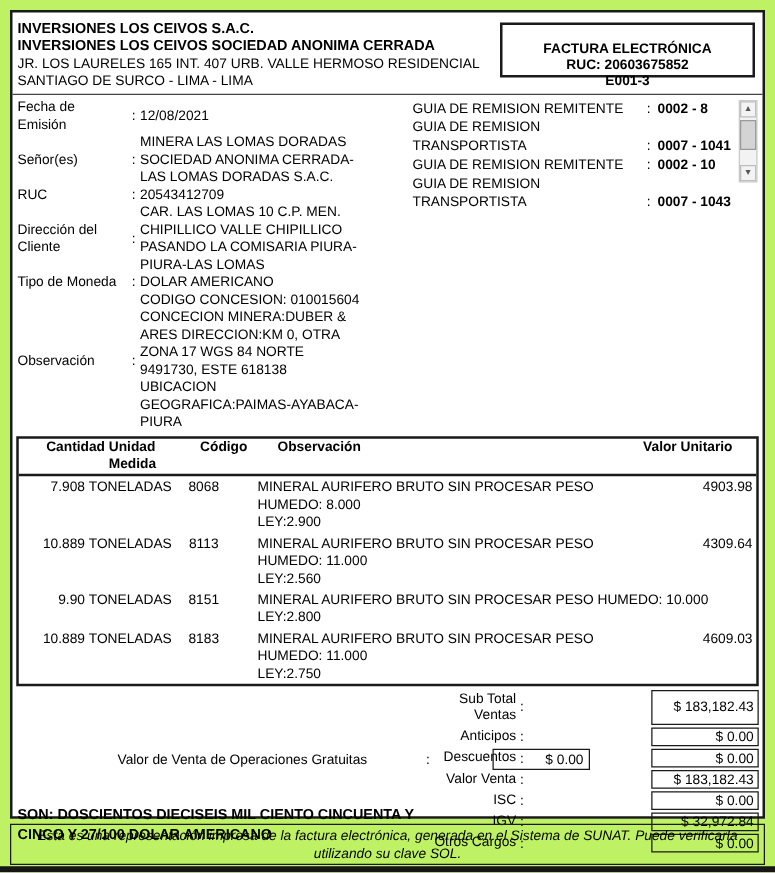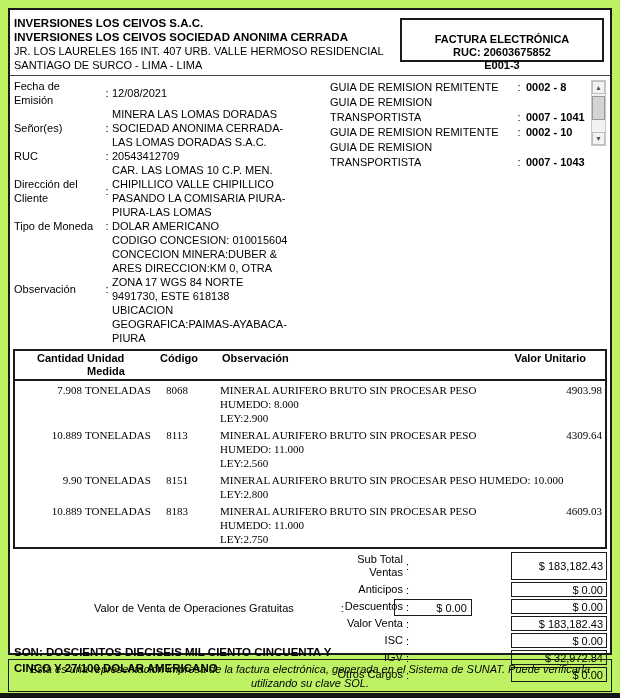--- a/index.html
+++ b/index.html
@@ -33,35 +33,35 @@
   .g-label { width:182px; }
   .g-colon { width:14px; text-align:center; }
   .g-value { font-weight:bold; }
   .scrollbar { width:15px; height:66px; margin-left:3px; display:flex; flex-direction:column; border:1px solid #c9c9c9; background:#f2f2f2; }
   .sb-btn { height:13px; background:#f3f3f3; border:1px solid #bdbdbd; font-size:7px; line-height:11px; text-align:center; color:#555; cursor:pointer; }
   .sb-track { flex:1; position:relative; }
   .sb-thumb { position:absolute; left:0; top:2px; width:100%; height:24px; background:#d4d4d4; border:1px solid #9a9a9a; }
   
   .items-table { margin:2px 3px 0 3px; border:2px solid #1a1a1a; }
   .thead { display:flex; font-weight:bold; border-bottom:2px solid #1a1a1a; padding:1px 19px; line-height:13px; align-items:flex-start; }
-  .trow { display:flex; padding:2px 3px 1px 17px; line-height:14px;font-family:Liberation Serif, serif; }
+  .trow { display:flex; padding:2px 3px 1px 3px; line-height:14px; }
   .c-cant { width:50px; text-align:right; }
   .c-unit { width:66px; padding-left:3px; }
   .c-code { width:58px; text-align:center; }
   .c-desc { flex:1; padding-left:14px; white-space:pre-line; }
   .c-val { width:92px; text-align:right; }
   .thead .c-desc { white-space:normal; }
   
   .totals-sec { position:relative; height:188px; }
   .totals-col { position:absolute; right:3px; top:3px; width:430px; }
   .t-row { display:flex; justify-content:flex-end; align-items:center; margin-bottom:2px; }
   .t-label { text-align:right; line-height:13px; white-space:pre-line; }
   .t-colon { margin:0 2px 0 3px; }
   .t-spacer { width:100px; }
-  .t-box { border:1px solid #1a1a1a; width:96px; min-height:15px; display:flex; align-items:center; justify-content:flex-end; padding:0 3px; }
+  .t-box { border:1px solid #1a1a1a; width:86px; min-height:15px; display:flex; align-items:center; justify-content:flex-end; padding:0 3px; }
   .t-row.tall .t-box { height:28px; }
   .gratuitas { position:absolute; left:84px; top:50px; display:flex; align-items:center;gap:44px; }
   .gratuitas .g-box { border:1px solid #1a1a1a; width:78px; height:17px; margin-left:4px; display:flex; align-items:center; justify-content:flex-end; padding:0 4px; }
   .amount-words { position:absolute; left:4px; top:95px; width:336px; font-weight:bold; font-size:11.5px; line-height:16px; }
   
   .footer-box {
     position:absolute; left:8px; top:659px; width:604px; height:33px;
     border:1px solid #1a1a1a; font-style:italic; text-align:center; padding:2px 8px; line-height:14px;
   }
   .bottom-bar { position:absolute; left:0; top:693px; width:620px; height:5px; background:#161616; }

